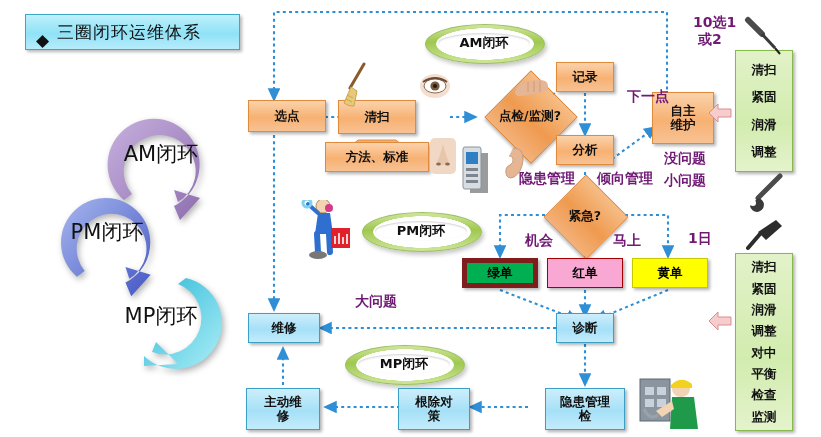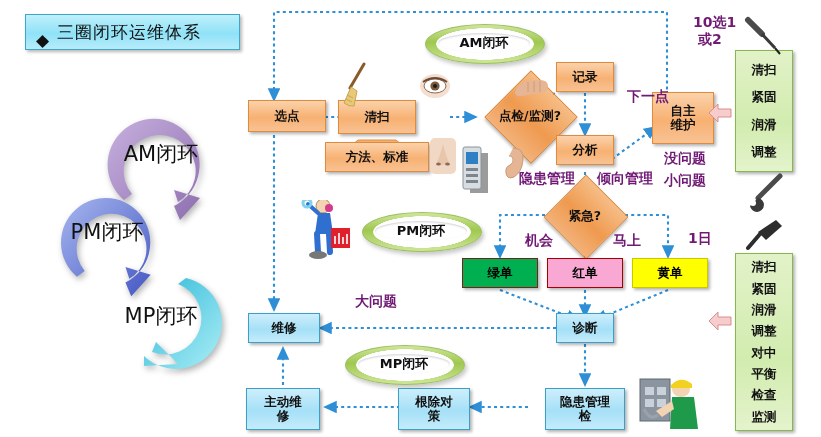--- a/index.html
+++ b/index.html
@@ -49,21 +49,21 @@
     background:linear-gradient(180deg,#cdeefb 0%,#a5e0f7 55%,#c4ecfb 100%);
     border:1px solid #3c9fc7;
   }
   .greenbox{
     background:linear-gradient(180deg,#e2f2c8 0%,#d2ecaf 60%,#e4f3cc 100%);
     border:1px solid #86b84e;
     flex-direction:column;justify-content:space-evenly;
     font-size:12.5px;
   }
   .greenbox span{display:block;line-height:1.45;}
-  .card-green{background:#00b050;border:1px solid #7f1d1d;color:#000;}
+  .card-green{background:#00b050;border:5px solid #7f1d1d;color:#000;}
   .card-red{background:#f9a8d4;border:1px solid #a50000;color:#000;text-align:center;}
   .card-yellow{background:#ffff00;border:1px solid #c8c800;color:#000;}
 
   
   .diamond{position:absolute;}
   .diamond .dshape{
     position:absolute;left:0;top:0;width:100%;height:100%;
     background:linear-gradient(180deg,#f6bd86 0%,#ef9a4f 55%,#f3b179 100%);
     border:1px solid #d98334;
     transform:rotate(45deg);

